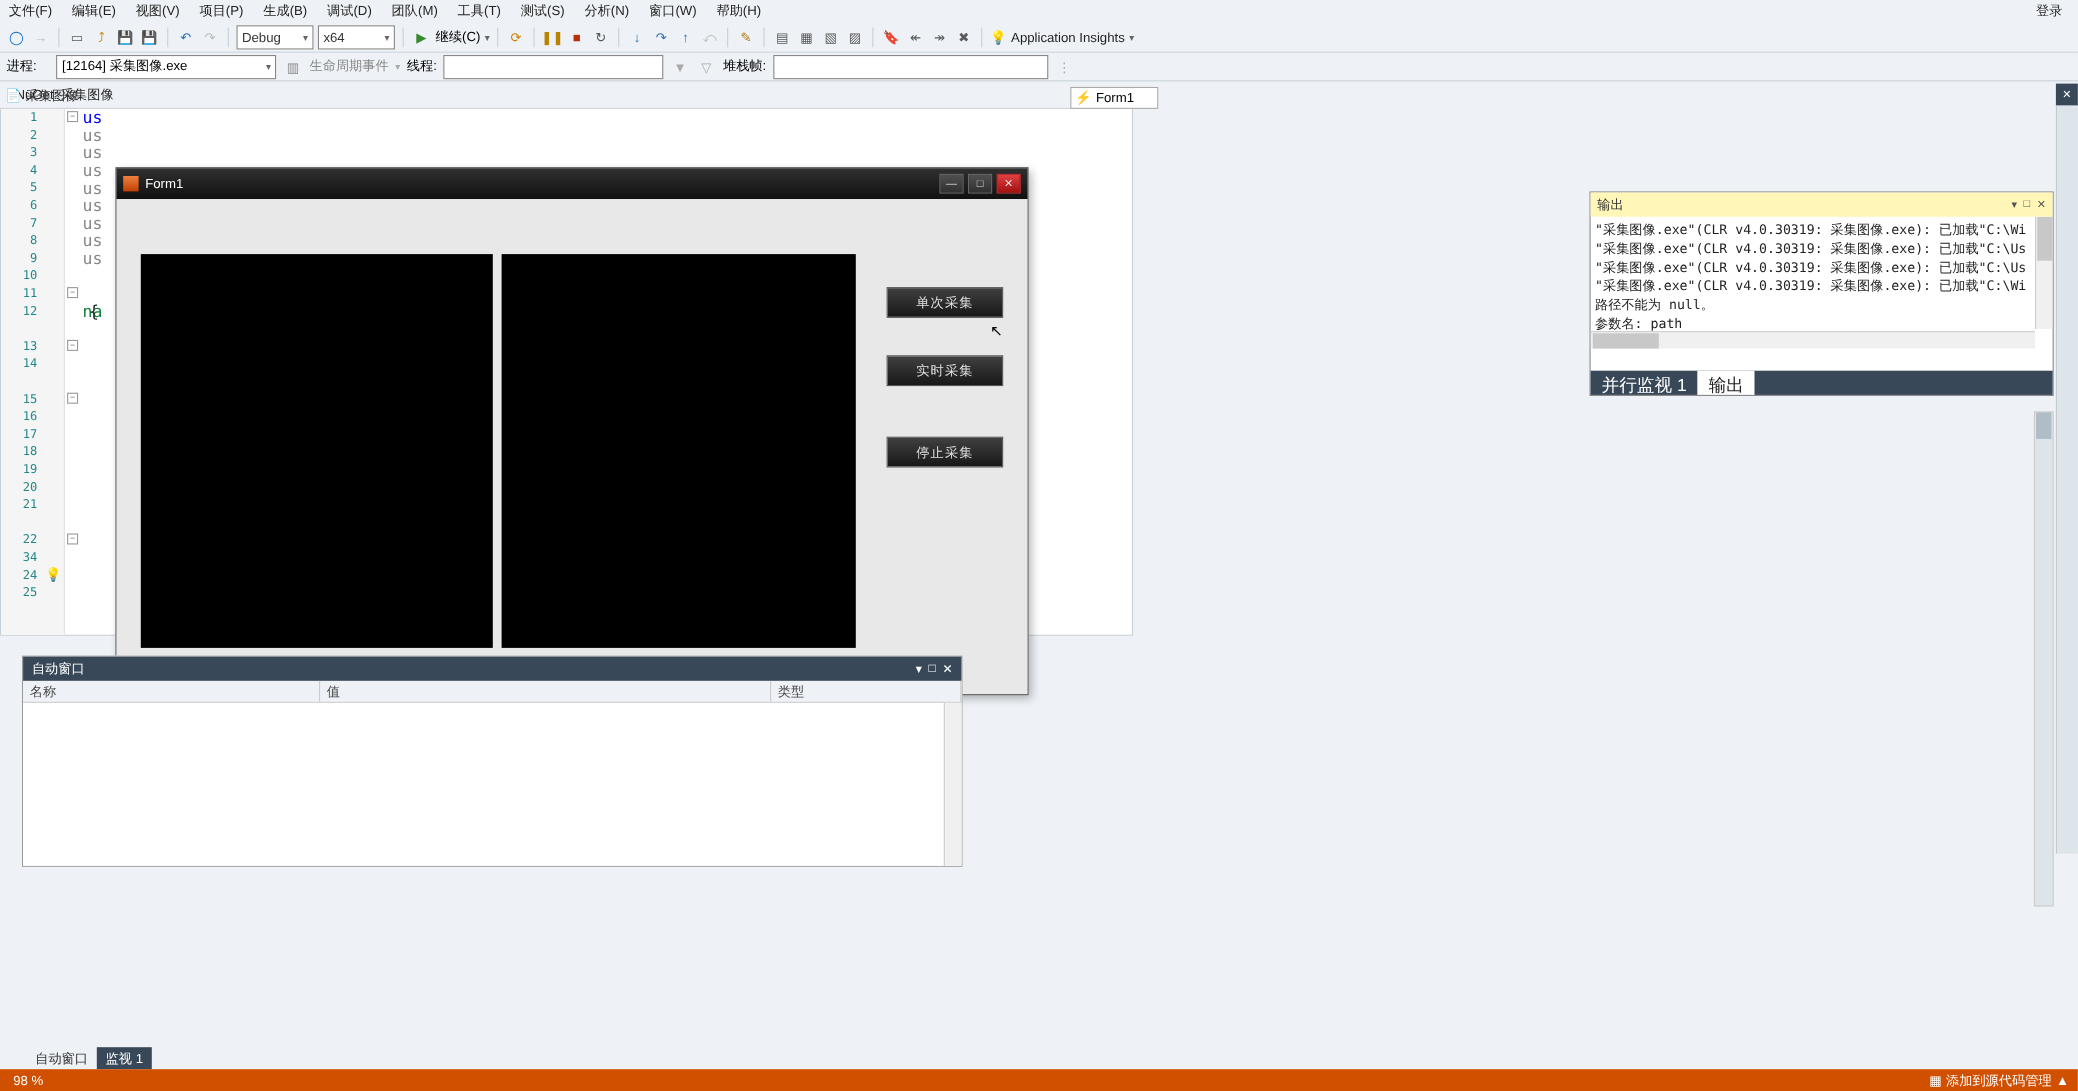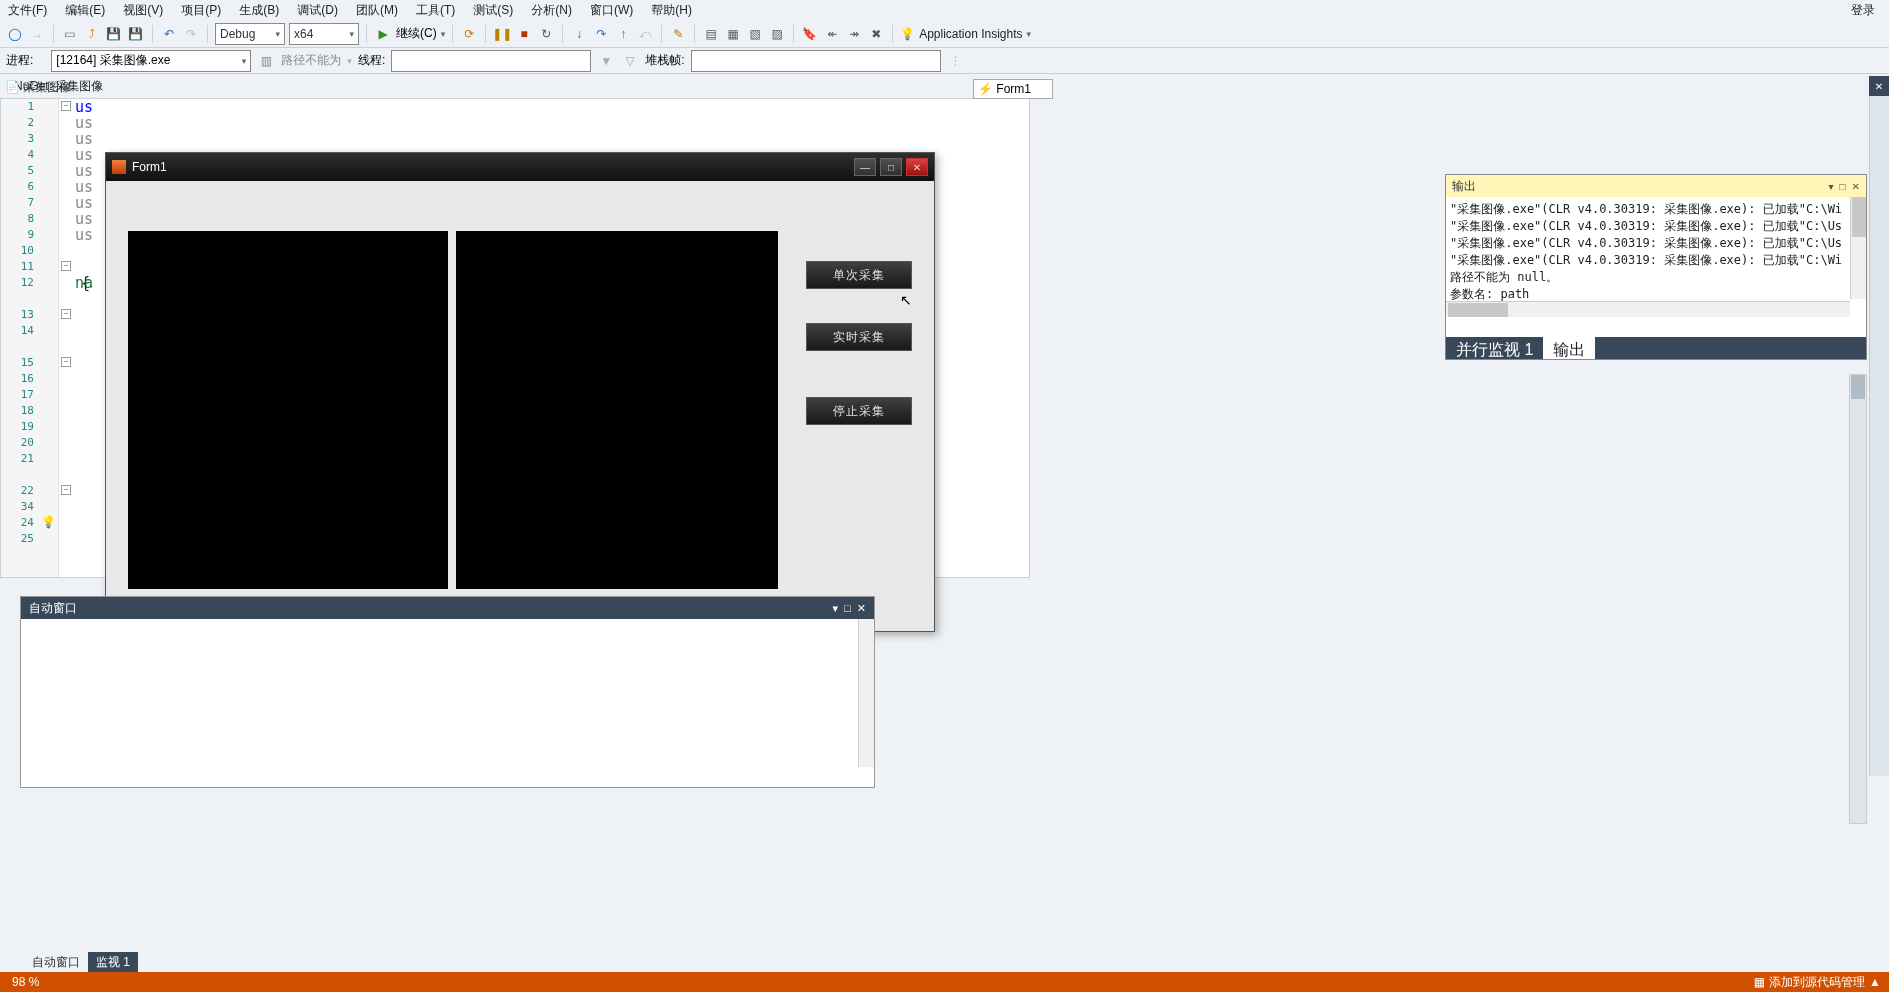--- a/index.html
+++ b/index.html
@@ -155,21 +155,21 @@
   </div>
 </div>
 
 <div class="toolbar2">
   <span>进程:</span>
   <div class="process-combo">
       <span>[12164] 采集图像.exe</span>
       <span class="arr" style="margin-left:auto;font-size:9px;color:#666">▾</span>
     </div>
   <span class="tbtn" style="color:#888">▥</span>
-  <span style="color:#888">路径不能为</span>
+  <span style="color:#888">生命周期事件</span>
   <span class="arr" style="font-size:9px;color:#aaa">▾</span>
   <span>线程:</span>
   <div class="combo" style="min-width:200px"></div>
   <span class="tbtn" style="color:#aaa">▼</span>
   <span class="tbtn" style="color:#aaa">▽</span>
   <span>堆栈帧:</span>
   <div class="combo" style="min-width:250px"></div>
   <span class="tbtn" style="color:#aaa">⋮</span>
 </div>
 
@@ -280,20 +280,25 @@
 
   <div class="auto-panel" style="top:522px">
     <div class="auto-title">
       <span>自动窗口</span>
       <div class="wctl">
         <span>▾</span>
         <span>□</span>
         <span>✕</span>
       </div>
     </div>
+    <div class="auto-cols">
+      <div style="width:270px">名称</div>
+      <div style="width:410px">值</div>
+      <div style="flex:1">类型</div>
+    </div>
     <div class="auto-body">
       <div class="auto-vscroll"></div>
     </div>
   </div>
 </div>
 
 <div class="topcap">✕</div>
 <div class="sidestrip" style="top:96px">
   <div class="sidetxt"></div>
 </div>

